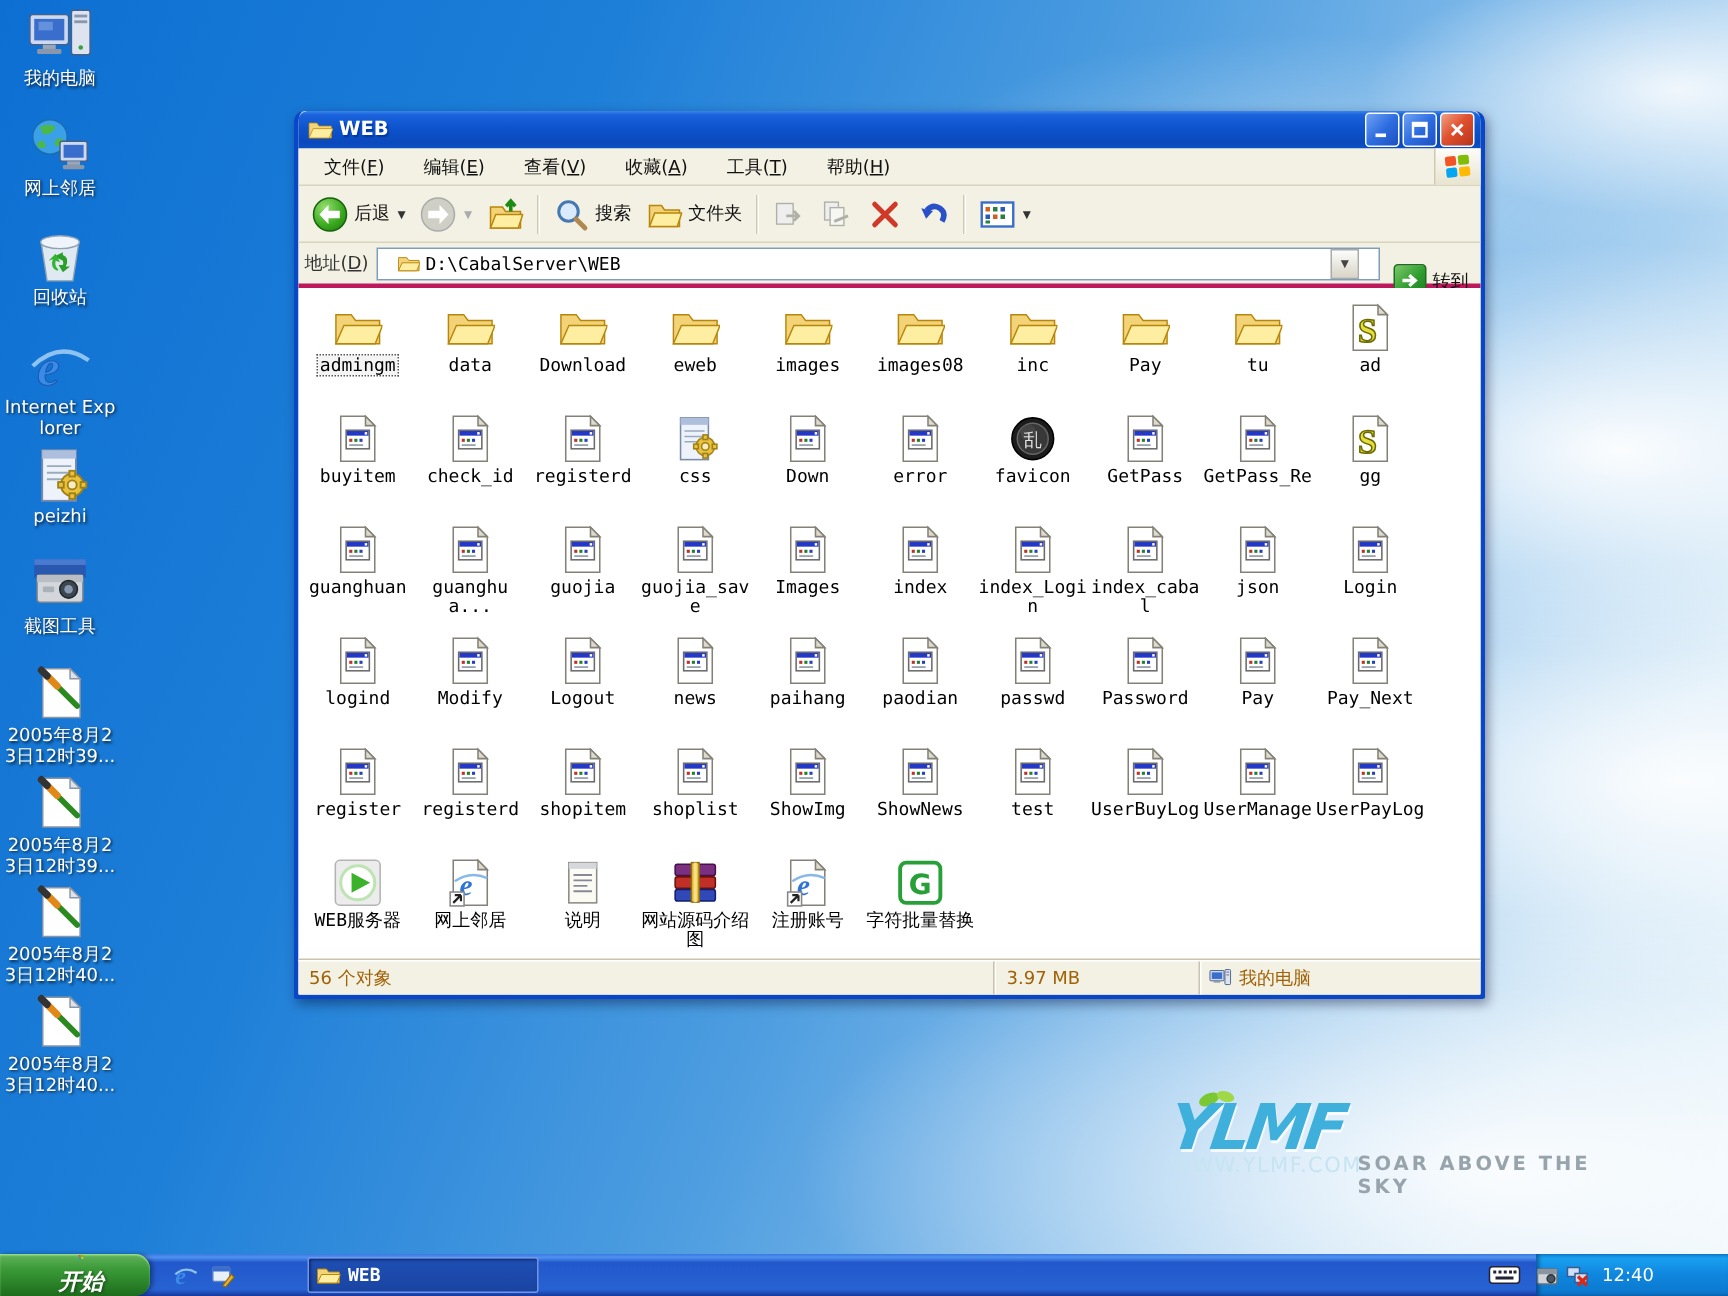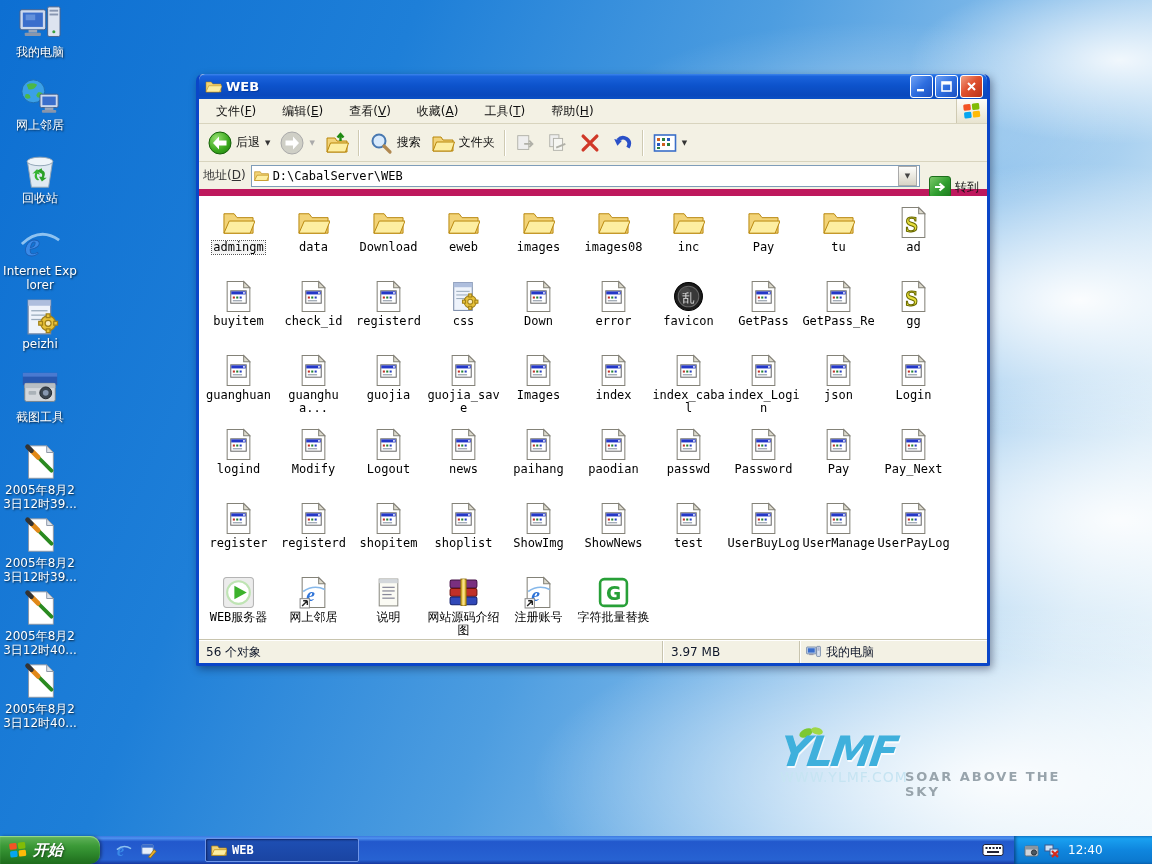--- a/index.html
+++ b/index.html
@@ -43,73 +43,73 @@
   .menu-flag svg{width:20px;height:20px;}
   
   .toolbar{height:37px;background:#f3f1e4;border-bottom:1px solid #d8d4be;display:flex;align-items:center;padding:0 4px;}
   .tool-btn{display:flex;align-items:center;gap:4px;padding:2px 5px;border-radius:3px;cursor:pointer;color:#111;}
   .tool-btn svg{width:24px;height:24px;}
   .tool-btn.small svg{width:22px;height:22px;}
   .caret{font-size:7px;color:#333;margin-left:1px;}
   .caret.dis{color:#aaa;}
   .tool-sep{width:1px;height:26px;background:#cfcab2;border-right:1px solid #fff;margin:0 4px;}
   
-  .addressbar{height:27px;background:#f3f1e4;border-bottom:7px solid #be185d;display:flex;align-items:center;padding:0 4px;gap:5px;}
+  .addressbar{height:27px;background:#f3f1e4;border-bottom:3px solid #be185d;display:flex;align-items:center;padding:0 4px;gap:5px;}
   .addr-label{color:#333;}
-  .addr-input{flex:1;height:20px;background:#fff;border:1px solid #7f9db9;display:flex;align-items:center;padding:0 2px;gap:4px;}
+  .addr-input{flex:1;height:20px;background:#fff;border:1px solid #7f9db9;display:flex;align-items:center;padding:0 13px;gap:4px;}
   .addr-input svg{width:15px;height:13px;}
   .addr-text{font-family:"DejaVu Sans Mono",monospace;font-size:12px;color:#000;flex:1;}
   .addr-drop{width:17px;height:18px;background:linear-gradient(#fdfdfb,#d8d4c6);border:1px solid #aaa;display:flex;align-items:center;justify-content:center;font-size:7px;color:#444;cursor:pointer;}
   .go-btn{display:flex;align-items:center;gap:4px;padding:0 4px;cursor:pointer;margin-top:23px;}
   .go-square{width:20px;height:20px;border-radius:3px;border:1px solid #1c6e1c;
     background:linear-gradient(135deg,#7cc86a,#2f9e2f 55%,#1e7a1e);display:flex;align-items:center;justify-content:center;}
   .go-square svg{width:12px;height:12px;}
   .go-label{color:#111;}
   
   .content{flex:1;background:#fff;overflow:hidden;}
   #file-grid{display:grid;grid-template-columns:repeat(10,75px);grid-auto-rows:74px;padding:7px 0 0 2px;}
   .file-item{display:flex;flex-direction:column;align-items:center;cursor:pointer;}
   .file-glyph{height:36px;display:flex;align-items:flex-end;justify-content:center;}
   .file-glyph svg{width:33px;height:33px;}
   .file-label{margin-top:2px;font-family:"DejaVu Sans Mono",monospace;font-size:12px;line-height:1.1;color:#000;text-align:center;max-width:74px;word-break:break-all;padding:0 1px;}
   .file-item.selected .file-label{outline:1px dotted #555;background:#f4f4f4;}
   
-  .statusbar{height:22px;background:#f3f1e4;border-top:1px solid #fff;box-shadow:0 -1px 0 #c8c4ae;display:flex;align-items:center;font-size:12px;color:#0f172a;}
+  .statusbar{height:22px;background:#f3f1e4;border-top:1px solid #fff;box-shadow:0 -1px 0 #c8c4ae;display:flex;align-items:center;font-size:12px;color:#a16207;}
   .status-left{flex:1;padding-left:7px;}
   .status-size{width:128px;border-left:1px solid #c8c4ae;box-shadow:inset 1px 0 0 #fff;padding-left:8px;height:100%;display:flex;align-items:center;}
   .status-zone{width:168px;border-left:1px solid #c8c4ae;box-shadow:inset 1px 0 0 #fff;padding-left:6px;height:100%;display:flex;align-items:center;gap:5px;}
   .status-zone svg{width:15px;height:14px;}
   .grip{width:13px;height:100%;}
   
   #logo{position:absolute;left:780px;top:733px;width:300px;}
   .logo-brand{font-style:italic;font-weight:bold;font-size:42px;line-height:.9;color:#3fb0dc;
     text-shadow:1px 2px 0 rgba(255,255,255,.8);letter-spacing:-3px;transform:skewX(-8deg);display:inline-block;}
   .logo-leaf{position:absolute;left:18px;top:-8px;width:26px;height:16px;}
   .logo-url{font-size:14px;color:#c6e4f2;letter-spacing:1px;margin-top:-2px;}
   .logo-slogan{position:absolute;left:125px;top:36px;font-size:13px;font-weight:bold;color:#98a4ac;letter-spacing:2px;}
   
   #taskbar{position:absolute;left:0;bottom:0;width:1152px;height:28px;display:flex;align-items:stretch;
     background:linear-gradient(to bottom,#3b77e0 0%,#4f92ef 8%,#2258cc 20%,#2762d2 85%,#17379e 100%);}
   #start-button{width:92px;display:flex;align-items:center;gap:5px;padding-left:8px;cursor:pointer;
     border-radius:0 10px 10px 0;margin-right:8px;
     background:linear-gradient(to bottom,#63b45c 0%,#3c9a38 35%,#2f8a2d 60%,#1e6c1c 100%);
-    box-shadow:inset 0 1px 1px #9ade8e, 2px 0 3px rgba(0,0,20,.35);}
+    box-shadow:inset 0 1px 1px #9ade8e, 2px 0 3px rgba(0,0,20,.35);flex-direction:column;}
   #start-button svg{width:20px;height:20px;}
   .start-label{color:#fff;font-size:15px;font-weight:bold;font-style:italic;text-shadow:1px 1px 2px #1a4a18;}
   .quick-launch{display:flex;align-items:center;gap:7px;padding:0 6px;}
   .ql-icon{width:18px;height:18px;display:flex;align-items:center;justify-content:center;cursor:pointer;}
   .ql-icon svg{width:17px;height:17px;}
   #task-area{flex:1;display:flex;align-items:center;padding-left:42px;}
   .task-btn{width:142px;height:22px;border-radius:2px;border:1px solid #6f96e8;background:linear-gradient(#1e4fb4,#1a44a2);
     display:flex;align-items:center;gap:5px;padding:0 5px;cursor:pointer;box-shadow:inset 1px 1px 2px rgba(0,0,30,.5);}
   .task-btn svg{width:16px;height:14px;}
   .task-label{color:#fff;font-family:"DejaVu Sans Mono",monospace;font-size:12px;font-weight:bold;}
   .kb-icon{display:flex;align-items:center;margin-right:10px;cursor:pointer;}
   .kb-icon svg{width:22px;height:14px;}
-  #tray{width:128px;display:flex;align-items:center;gap:4px;padding-left:10px;
+  #tray{width:128px;display:flex;align-items:center;gap:4px;
     background:linear-gradient(to bottom,#1290e8 0%,#19a0f0 10%,#0f86de 50%,#0b76cc 100%);
     box-shadow:inset 2px 0 3px rgba(0,0,40,.4);}
   #tray svg{width:16px;height:15px;cursor:pointer;}
   .clock{color:#fff;font-size:12px;margin-left:4px;cursor:default;}
 </style>
 </head>
 <body>
 
 <div id="desktop">
   <div id="desktop-icons">
@@ -754,37 +754,37 @@
                 <path d="M21 1.5 l6 6 h-6z" fill="#dedbce" stroke="#848278"></path>
                 <rect x="8.5" y="10.5" width="15" height="12" fill="#fff" stroke="#6b6b6b"></rect>
                 <rect x="9" y="11" width="14" height="3" fill="#2438c8"></rect>
                 <rect x="20.5" y="11.7" width="1.6" height="1.6" fill="#fff"></rect>
                 <rect x="10.5" y="16" width="2" height="2" fill="#c03028"></rect>
                 <rect x="13.8" y="16" width="2" height="2" fill="#208030"></rect>
                 <rect x="17.1" y="16" width="2" height="2" fill="#2840c0"></rect>
                 <rect x="10.5" y="19.5" width="9" height="1.2" fill="#9aa4b0"></rect>
               </svg>
             </div>
+            <div class="file-label">index_Login</div>
+          </div>
+          <div class="file-item">
+            <div class="file-glyph">
+              <svg viewBox="0 0 32 32">
+                <path d="M5 1.5 h16 l6 6 v23 h-22z" fill="#fff" stroke="#848278"></path>
+                <path d="M21 1.5 l6 6 h-6z" fill="#dedbce" stroke="#848278"></path>
+                <rect x="8.5" y="10.5" width="15" height="12" fill="#fff" stroke="#6b6b6b"></rect>
+                <rect x="9" y="11" width="14" height="3" fill="#2438c8"></rect>
+                <rect x="20.5" y="11.7" width="1.6" height="1.6" fill="#fff"></rect>
+                <rect x="10.5" y="16" width="2" height="2" fill="#c03028"></rect>
+                <rect x="13.8" y="16" width="2" height="2" fill="#208030"></rect>
+                <rect x="17.1" y="16" width="2" height="2" fill="#2840c0"></rect>
+                <rect x="10.5" y="19.5" width="9" height="1.2" fill="#9aa4b0"></rect>
+              </svg>
+            </div>
             <div class="file-label">index_cabal</div>
-          </div>
-          <div class="file-item">
-            <div class="file-glyph">
-              <svg viewBox="0 0 32 32">
-                <path d="M5 1.5 h16 l6 6 v23 h-22z" fill="#fff" stroke="#848278"></path>
-                <path d="M21 1.5 l6 6 h-6z" fill="#dedbce" stroke="#848278"></path>
-                <rect x="8.5" y="10.5" width="15" height="12" fill="#fff" stroke="#6b6b6b"></rect>
-                <rect x="9" y="11" width="14" height="3" fill="#2438c8"></rect>
-                <rect x="20.5" y="11.7" width="1.6" height="1.6" fill="#fff"></rect>
-                <rect x="10.5" y="16" width="2" height="2" fill="#c03028"></rect>
-                <rect x="13.8" y="16" width="2" height="2" fill="#208030"></rect>
-                <rect x="17.1" y="16" width="2" height="2" fill="#2840c0"></rect>
-                <rect x="10.5" y="19.5" width="9" height="1.2" fill="#9aa4b0"></rect>
-              </svg>
-            </div>
-            <div class="file-label">index_Login</div>
           </div>
           <div class="file-item">
             <div class="file-glyph">
               <svg viewBox="0 0 32 32">
                 <path d="M5 1.5 h16 l6 6 v23 h-22z" fill="#fff" stroke="#848278"></path>
                 <path d="M21 1.5 l6 6 h-6z" fill="#dedbce" stroke="#848278"></path>
                 <rect x="8.5" y="10.5" width="15" height="12" fill="#fff" stroke="#6b6b6b"></rect>
                 <rect x="9" y="11" width="14" height="3" fill="#2438c8"></rect>
                 <rect x="20.5" y="11.7" width="1.6" height="1.6" fill="#fff"></rect>
                 <rect x="10.5" y="16" width="2" height="2" fill="#c03028"></rect>

